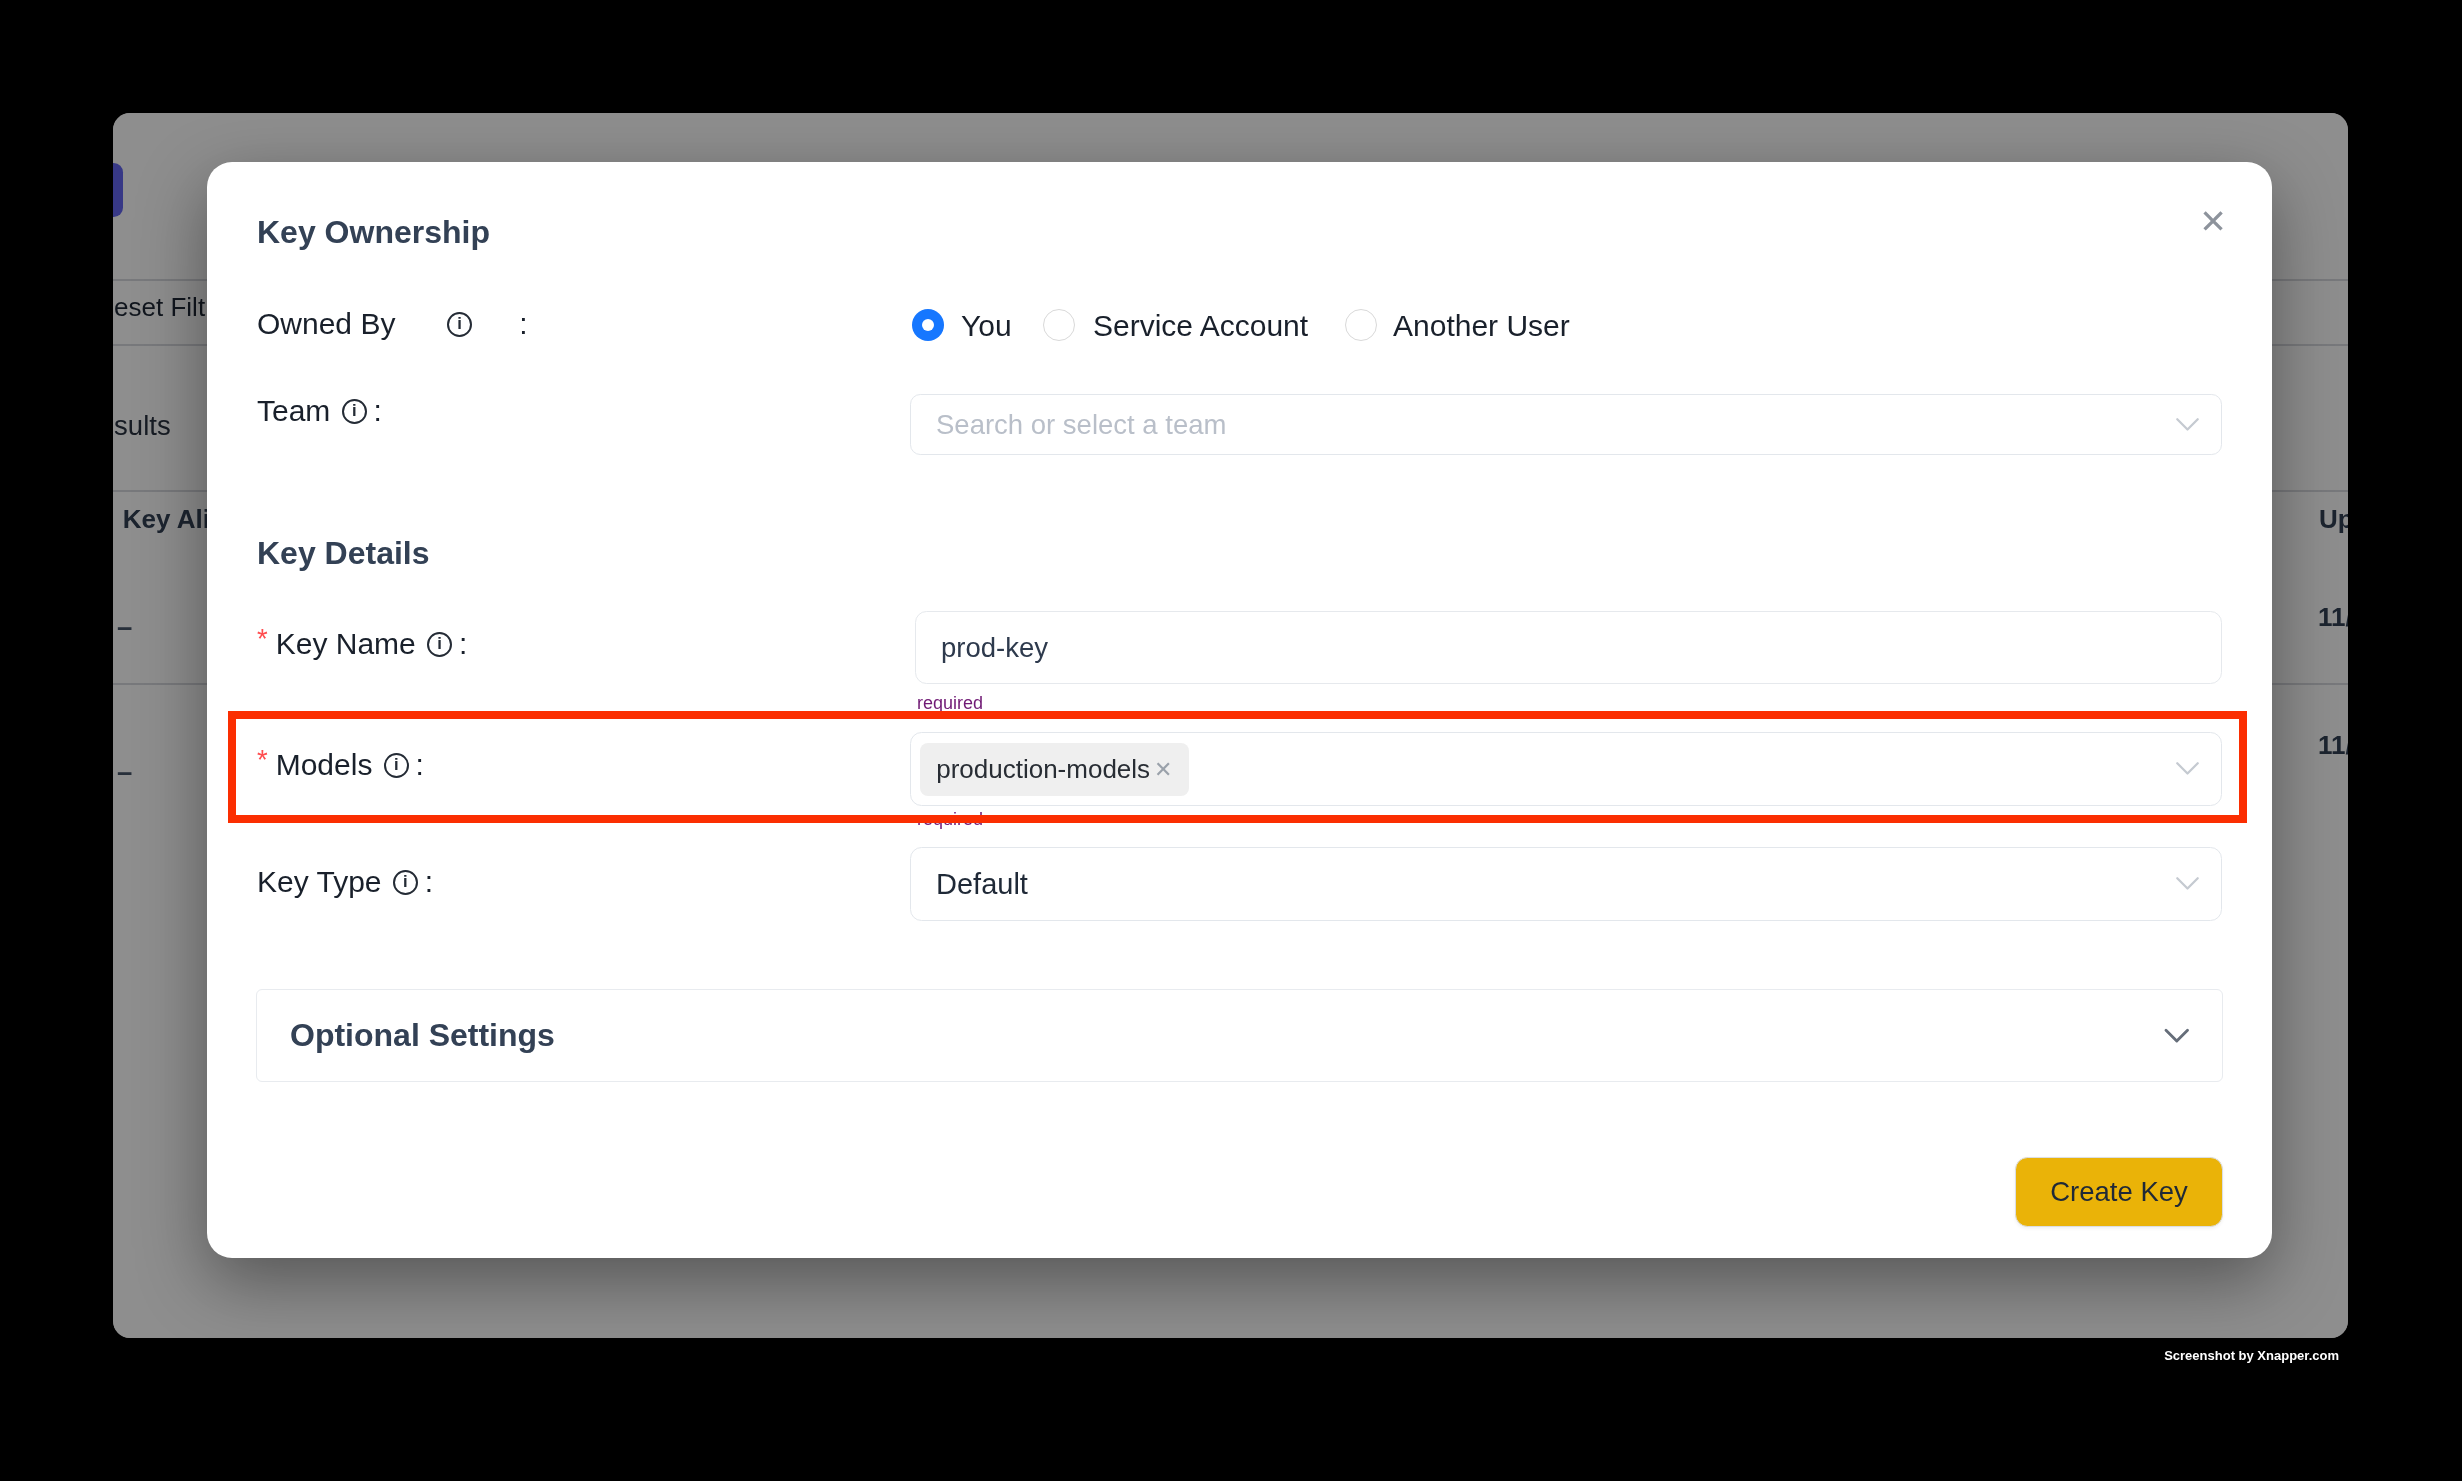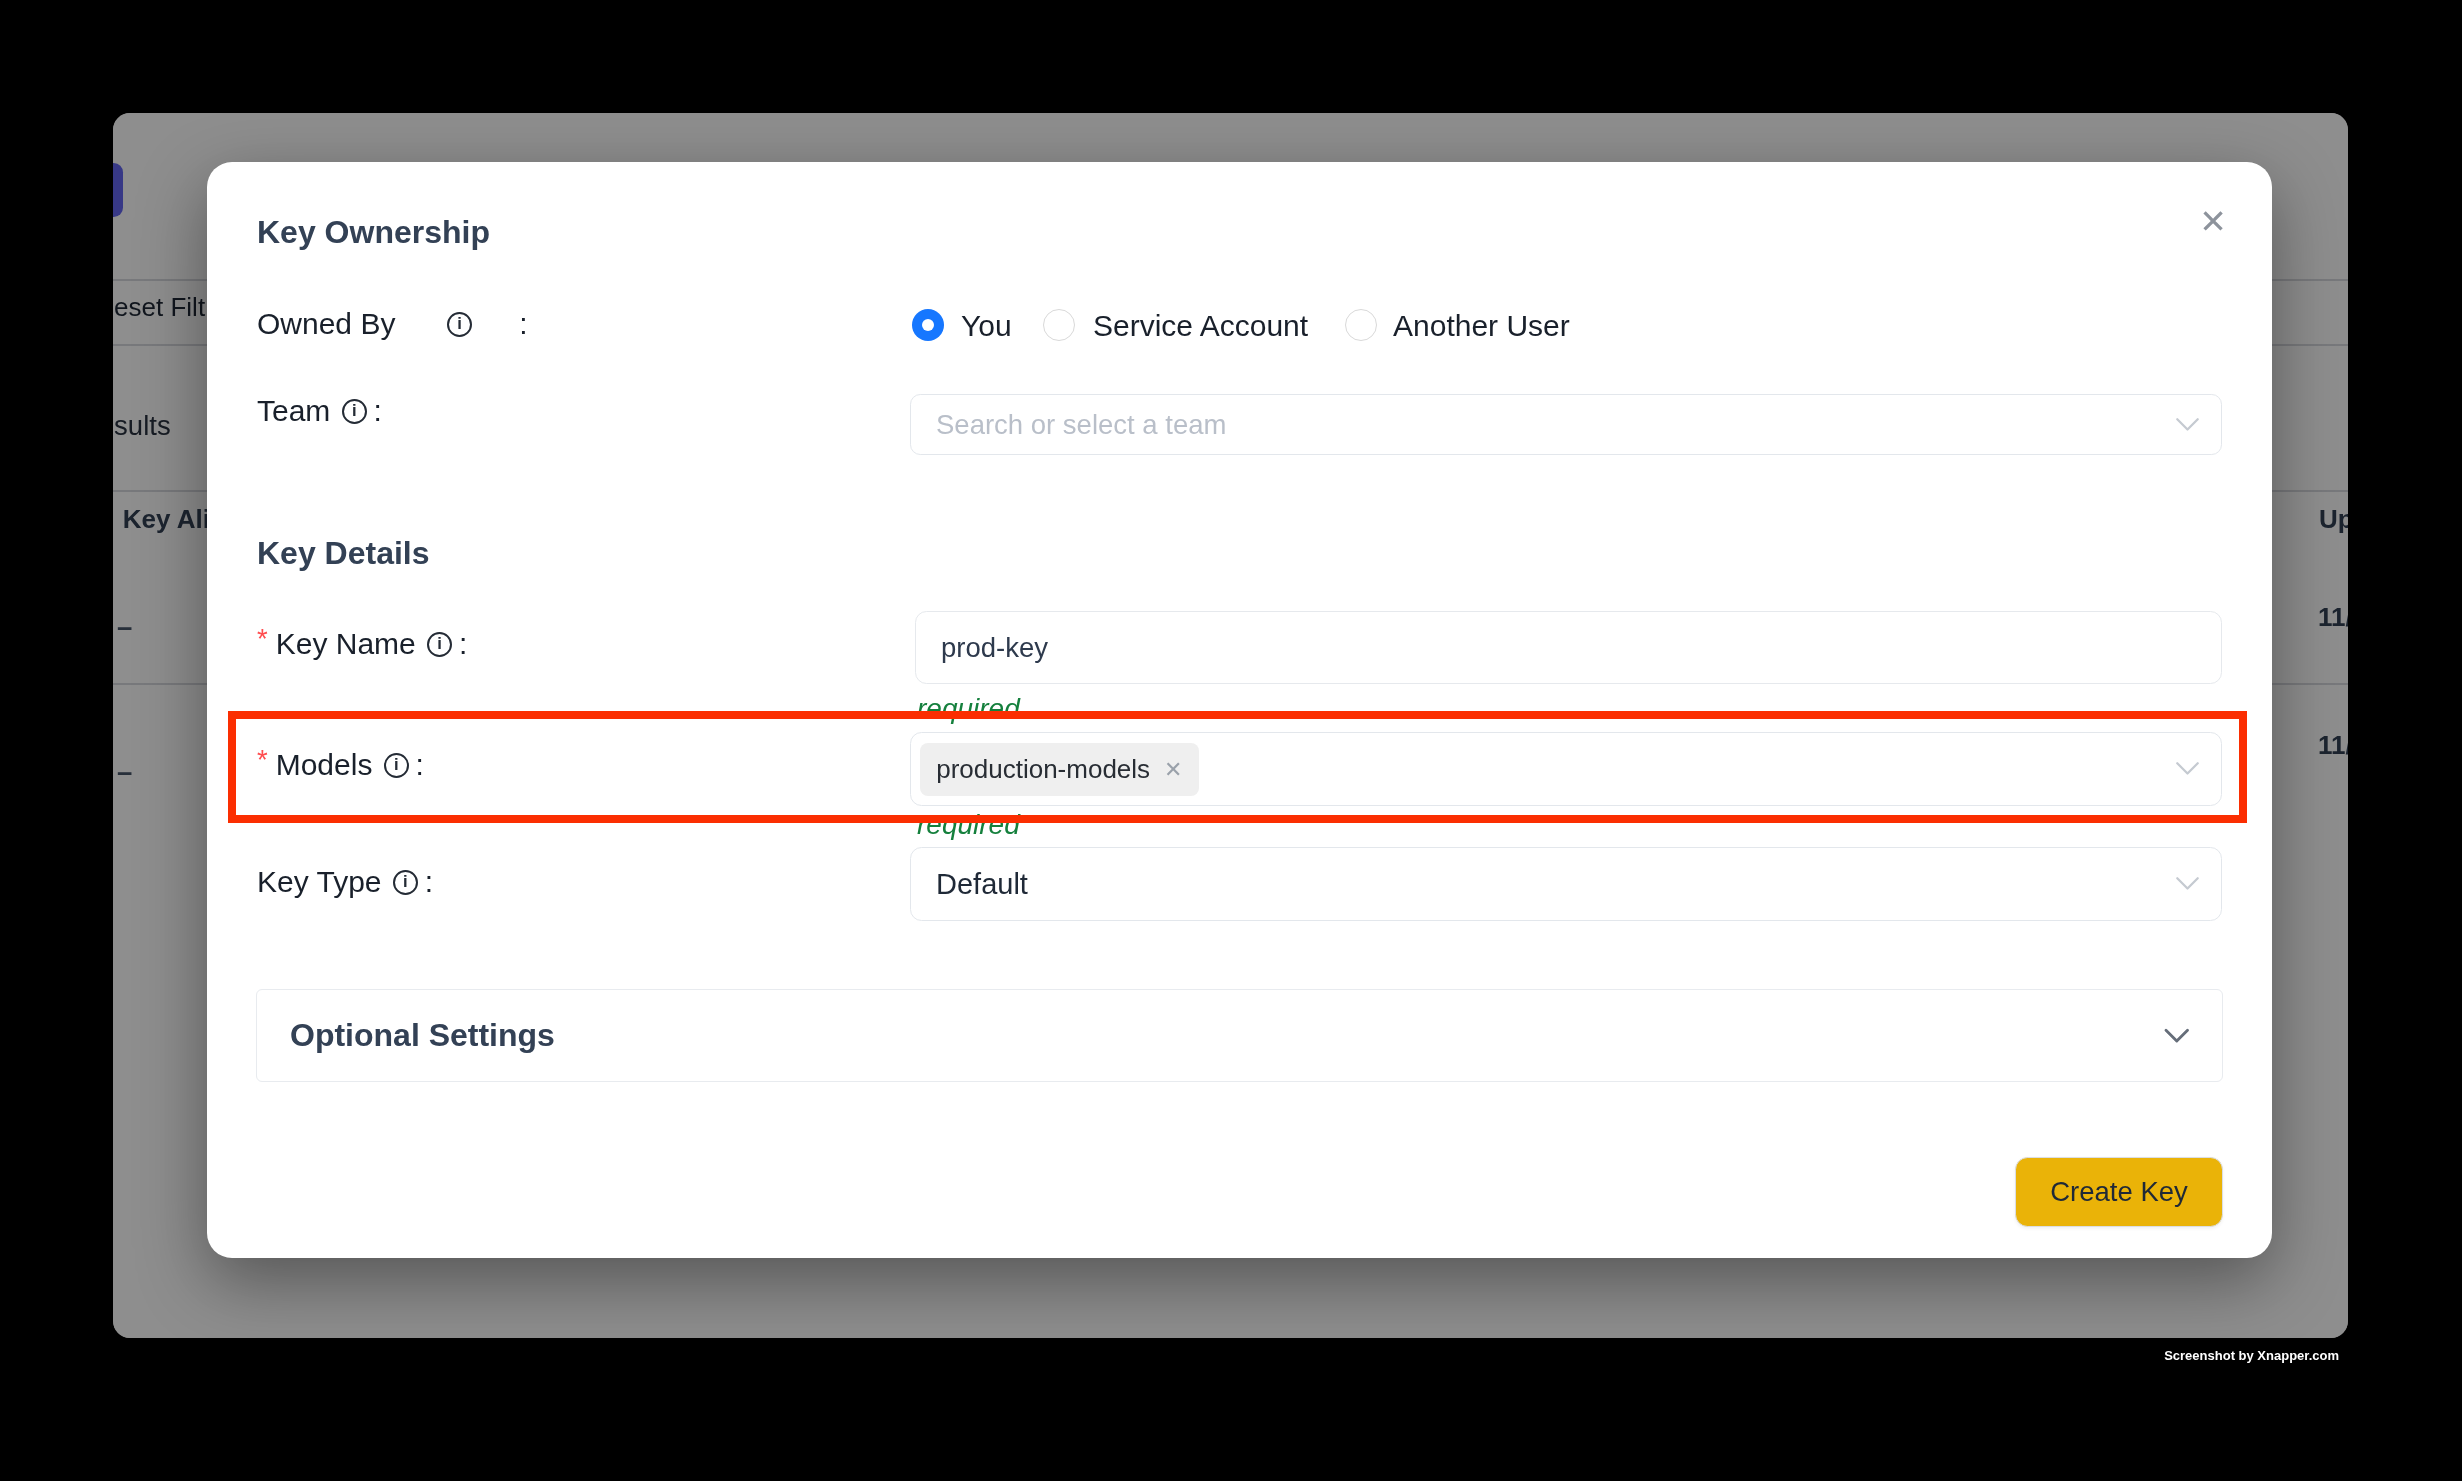--- a/index.html
+++ b/index.html
@@ -63,27 +63,27 @@
   .sel-keytype { left:703px; top:685px; width:1312px; height:74px; border-radius:11.5px; }
   .sel-inner-placeholder { left:25px; top:0; height:100%; display:flex; align-items:center;
                            font-size:27.5px; color:#b9bfc9; white-space:nowrap; }
   .sel-inner-value { left:25px; top:0; height:100%; display:flex; align-items:center;
                      font-size:29px; color:#1f2937; white-space:nowrap; }
   .sel-chevron { right:20.7px; top:50%; transform:translateY(-50%); width:25px; height:16px; }
   .text-input { left:708px; top:449px; width:1307px; height:73px; background:#fff;
                 border:1.7px solid #e6e9ed; border-radius:11.5px; }
   .input-value { left:25px; top:0; height:100%; display:flex; align-items:center;
                  font-size:27.5px; color:#2e3a4d; white-space:nowrap;text-align:center; }
-  .req-msg { font-size:28px; color:#15803d; white-space:nowrap;font-style:italic; }
+  .req-msg { font-size:18px; color:#701a75; white-space:nowrap; }
   .req1 { left:710px; top:531px; }
   .req2 { left:710px; top:647px; }
 
   
   .tag { left:9.2px; top:10.3px; height:53px; background:#efefef; border-radius:8px;
-         display:flex; align-items:center; gap:14px; padding:0 16px; }
+         display:flex; align-items:center; gap:4px; padding:0 16px; }
   .tag > span { position:static; }
   .tag-text { font-size:26px; color:#282d34; white-space:nowrap; }
   .tag-x { font-size:22px; color:#9aa1aa; cursor:pointer; }
 
   
   .opt-card { left:49px; top:827px; width:1967px; height:93px; background:#fff;
               border:1.7px solid #e8ebef; border-radius:6px; }
   .opt-title { left:33px; top:0; height:100%; display:flex; align-items:center;
                font-size:32px; font-weight:600; color:#334155; white-space:nowrap; }
   .opt-chevron { right:32px; top:50%; transform:translateY(-50%); width:27.5px; height:17px; }

